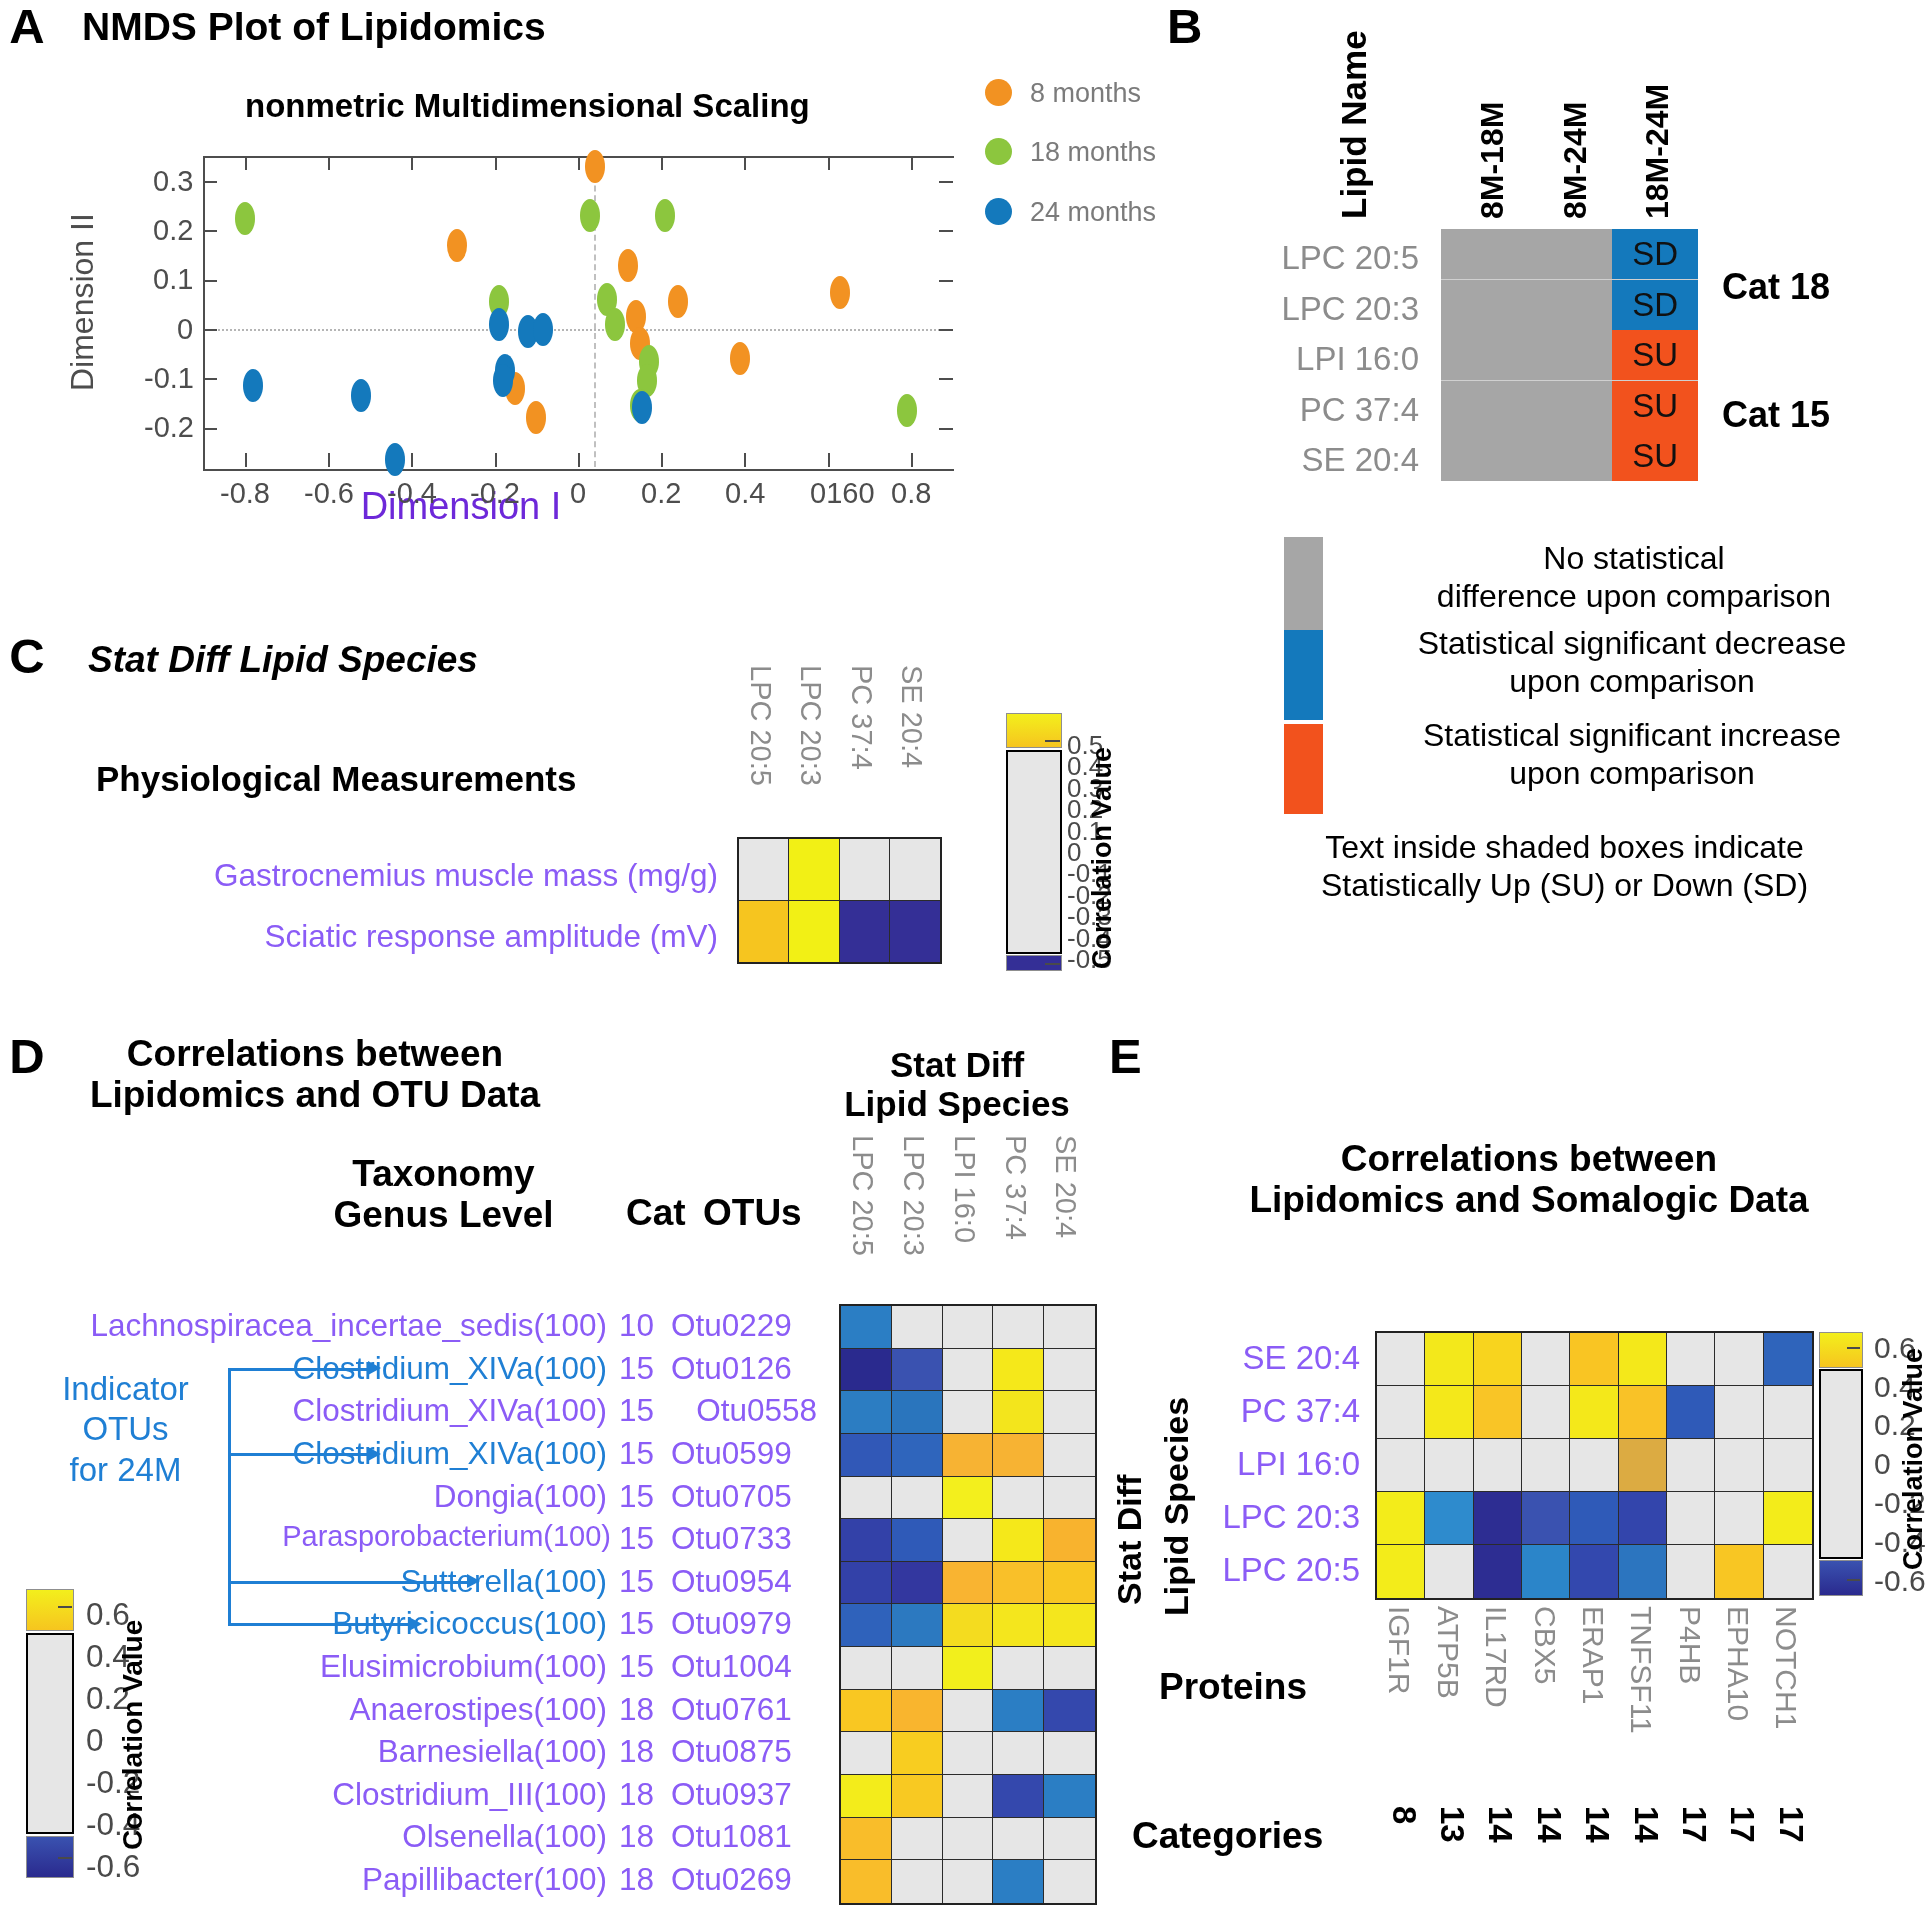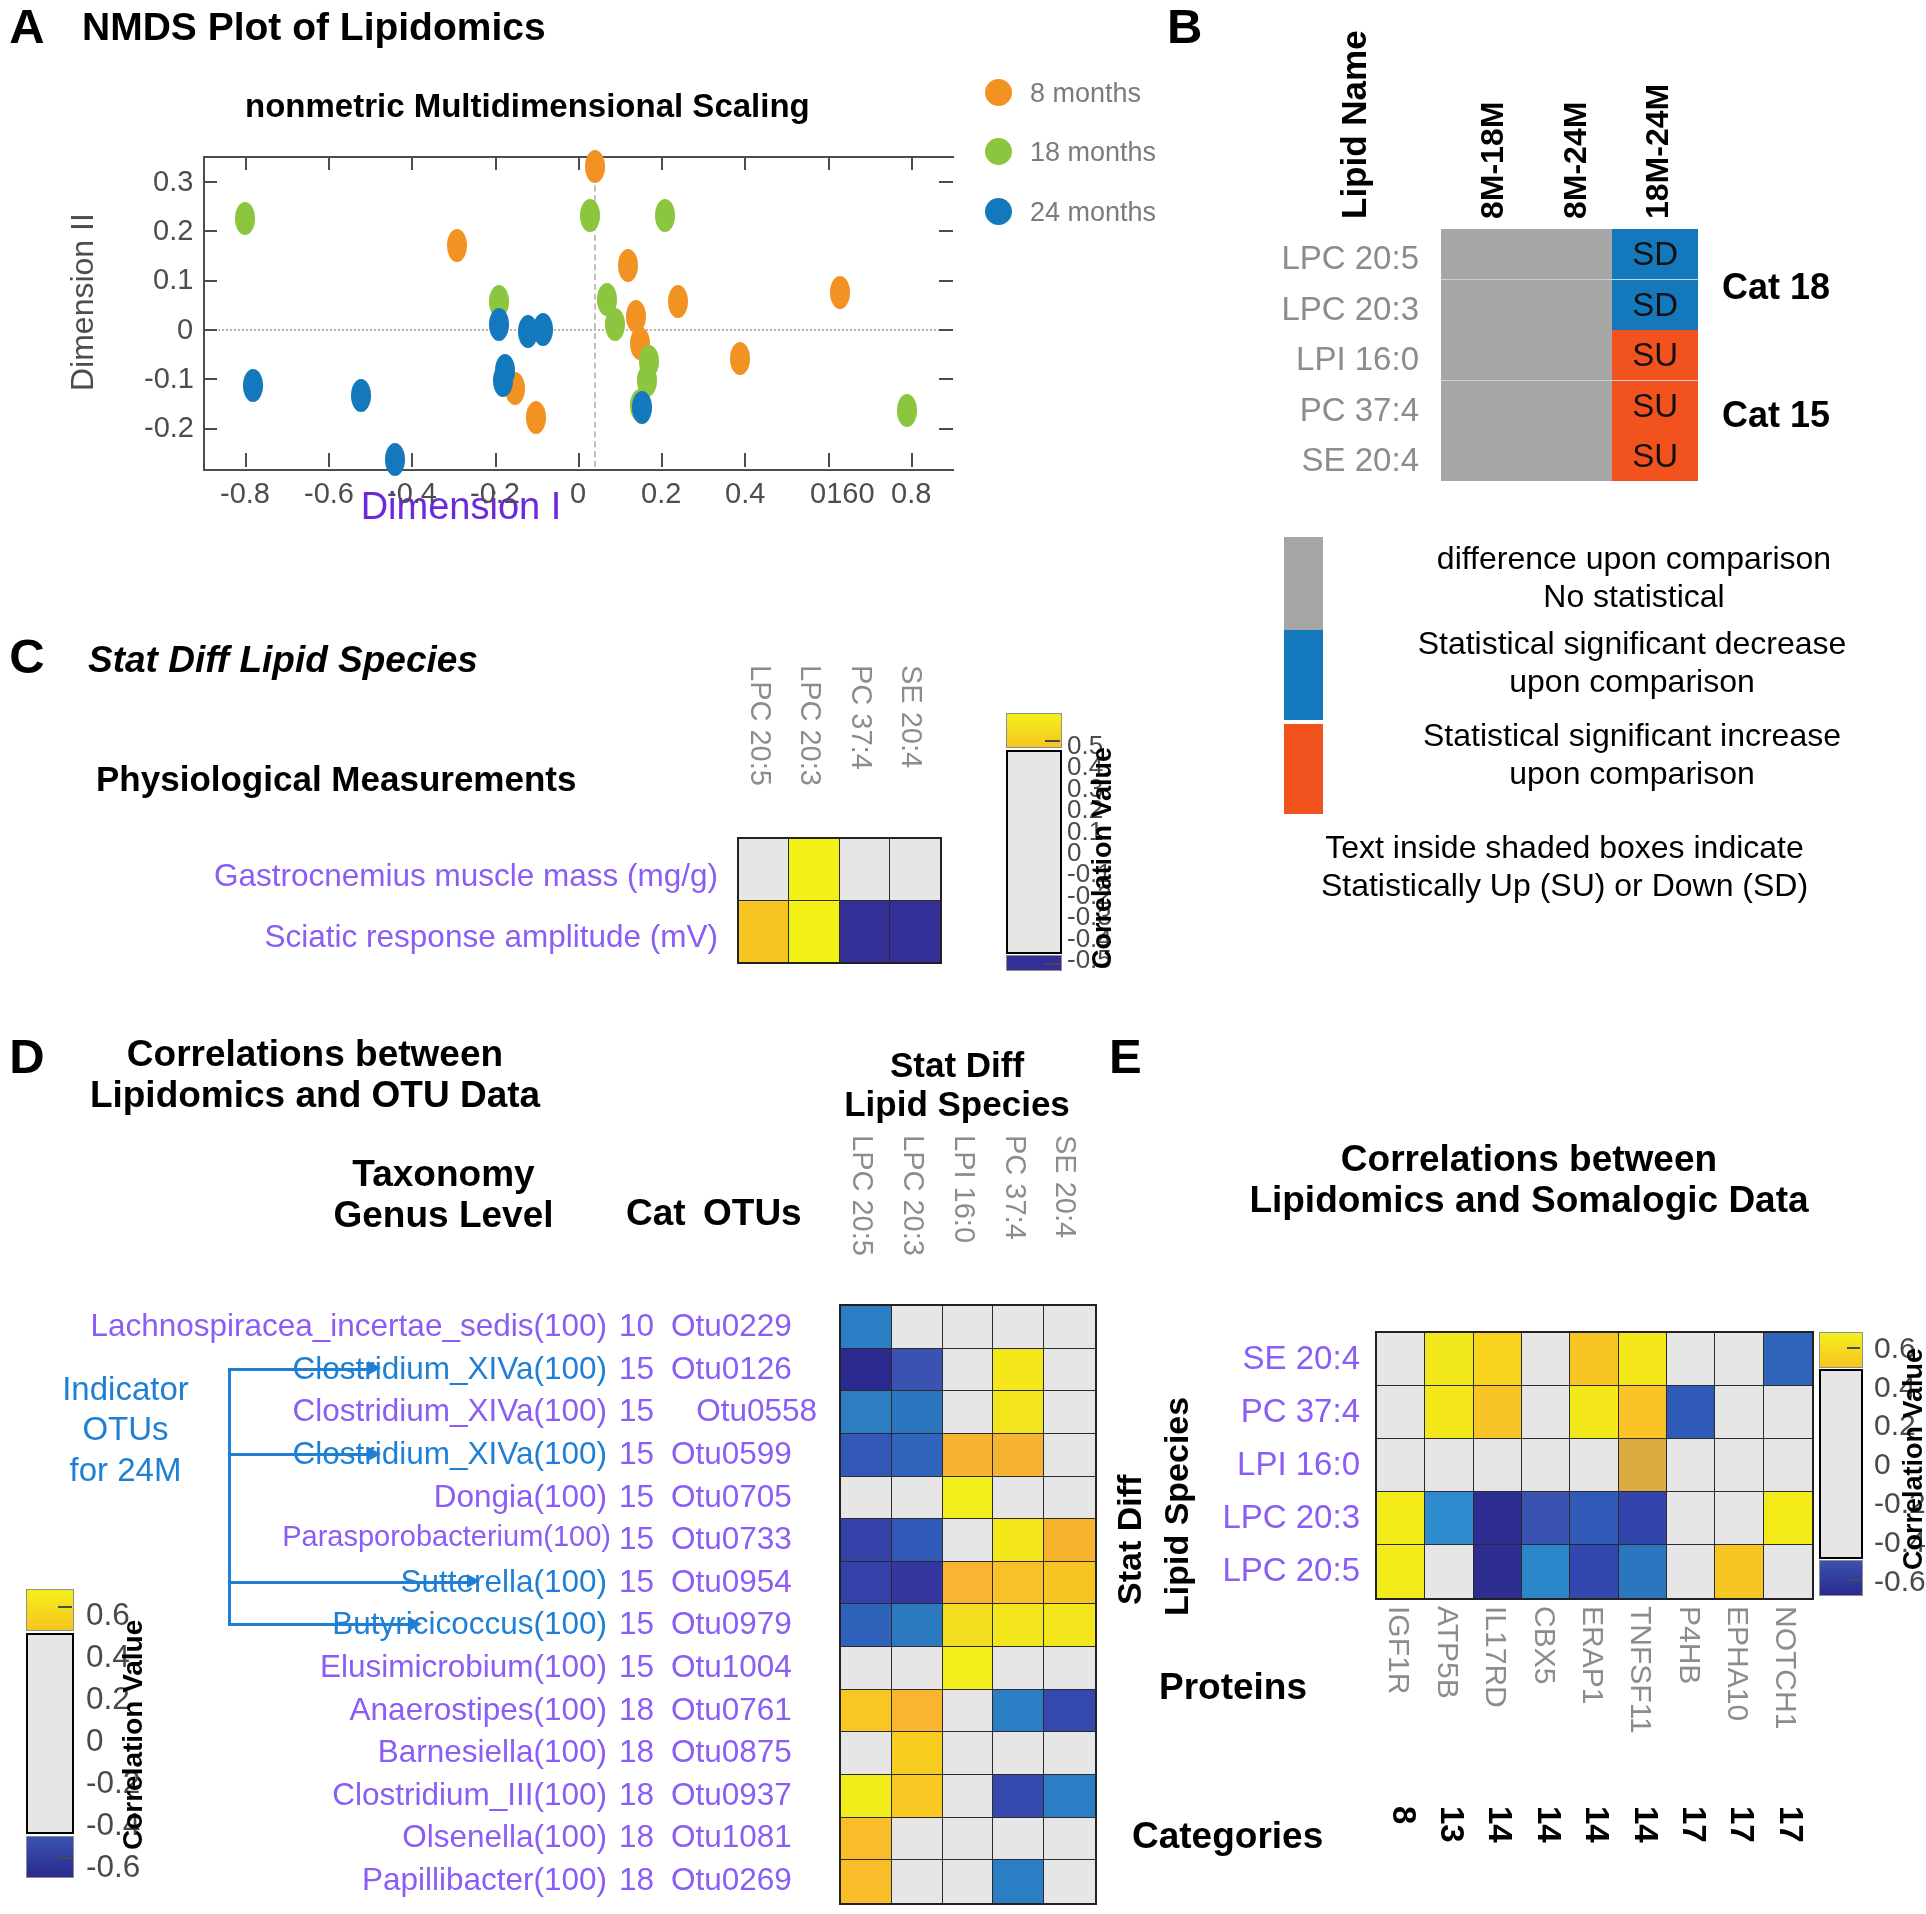--- a/index.html
+++ b/index.html
@@ -103,22 +103,22 @@
     <div class="brow-lab" style="left: 1162px; top: 391px; width: 257px;">PC 37:4</div>
     <div class="brow-lab" style="left: 1162px; top: 441px; width: 257px;">SE 20:4</div>
   </div>
 <div id="b-cats">
     <div class="bcat" style="left: 1722px; top: 266px;">Cat 18</div>
     <div class="bcat" style="left: 1722px; top: 394px;">Cat 15</div>
   </div>
 
 <div class="lgsw" style="left:1284px;top:537px;width:39px;height:117px;background:#a6a6a6;"></div>
 <div class="lgtx" style="left:1342px;top:540px;width:584px;">
+  <div>No statistical</div>
   <div>difference upon comparison</div>
-  <div>No statistical</div>
 </div>
 
 <div class="lgsw" style="left:1284px;top:630px;width:39px;height:90px;background:#1479bc;"></div>
 <div class="lgtx" style="left:1337px;top:625px;width:590px;">
   <div>Statistical significant decrease</div>
   <div>upon comparison</div>
 </div>
 
 <div class="lgsw" style="left:1284px;top:724px;width:39px;height:90px;background:#f2521d;"></div>
 <div class="lgtx" style="left:1337px;top:717px;width:590px;">

